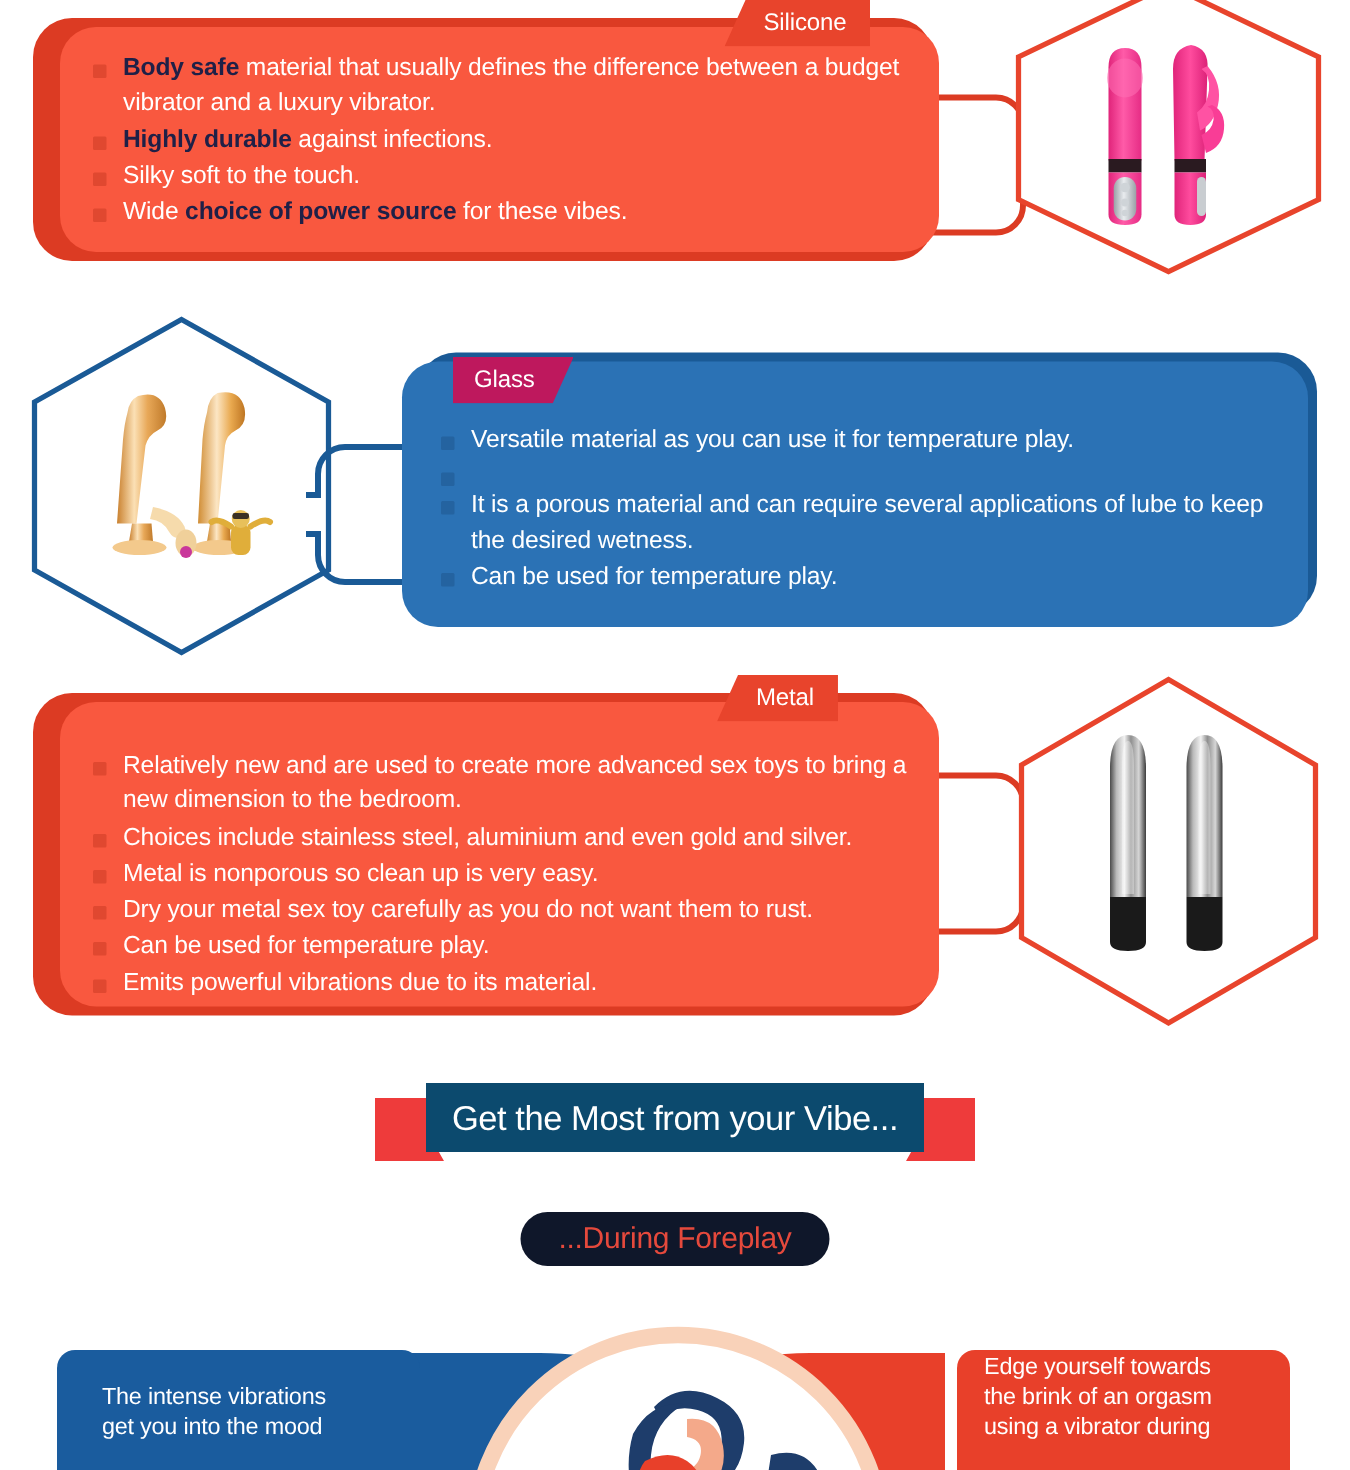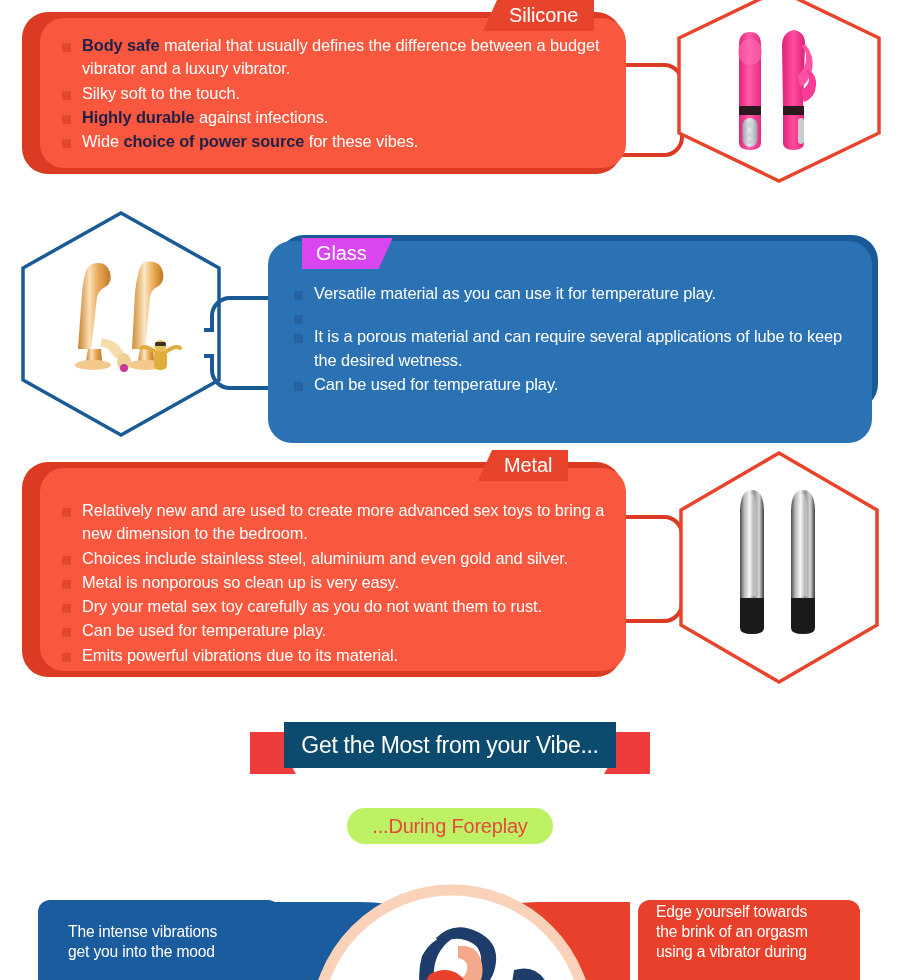--- a/index.html
+++ b/index.html
@@ -27,21 +27,21 @@
     width:9px;height:9px;flex:0 0 9px;margin-top:9px;margin-right:11px;border-radius:1px;
   }
   .bullet-tx{
     font-size:16.4px;line-height:23.3px;color:#ffffff;letter-spacing:-0.1px;
   }
   .bullet-tx b{font-weight:bold;color:#1f2047;}
 
   
   .tab{
     position:absolute;height:31px;display:flex;align-items:center;
-    color:#fff;font-size:20px;letter-spacing:-0.1px;
+    color:#fff;font-size:16px;letter-spacing:-0.1px;
   }
   .tab.right-tab{
     padding:0 16px 0 26px;
     clip-path:polygon(14px 0,100% 0,100% 100%,0 100%);
   }
   .tab.left-tab{
     padding:0 26px 0 14px;
     clip-path:polygon(0 0,100% 0,calc(100% - 14px) 100%,0 100%);
   }
 
@@ -63,21 +63,21 @@
   .ribbon .plate{
     position:absolute;left:34px;right:34px;top:0;height:46px;background:#0c4a6e;
     display:flex;align-items:center;justify-content:center;
   }
   .ribbon .plate span{
     color:#fff;font-size:23px;letter-spacing:-0.3px;
   }
 
   
   .pill{
-    position:absolute;background:#bef264;border-radius:22px;
+    position:absolute;background:#0f172a;border-radius:22px;
     display:flex;align-items:center;justify-content:center;
     color:#E5493C;font-size:20px;letter-spacing:-0.2px;text-align:center;
   }
 
   
   .btm-wing{position:absolute;}
   .btm-wing svg{display:block;overflow:visible;}
   .btm-card{
     position:absolute;box-sizing:border-box;
   }
@@ -148,25 +148,25 @@
     <div class="card-shadow" style="left:22px;top:12px;width:600px;height:162px;background:#DC3B23;"></div>
 
     <div class="card" style="left:40px;top:18px;width:586px;height:150px;background:#F9583F;">
       <div class="card-body" style="top:16px;left:22px;right:14px;">
         <div class="bullet-row">
           <div class="bullet-sq" style="background:#E04830;"></div>
           <div class="bullet-tx"><b>Body safe</b><span> material that usually defines the difference between a budget vibrator and a luxury vibrator.</span></div>
         </div>
         <div class="bullet-row">
           <div class="bullet-sq" style="background:#E04830;"></div>
+          <div class="bullet-tx"><b>Highly durable</b><span> against infections.</span></div>
+        </div>
+        <div class="bullet-row">
+          <div class="bullet-sq" style="background:#E04830;"></div>
           <div class="bullet-tx"><span>Silky soft to the touch.</span></div>
-        </div>
-        <div class="bullet-row">
-          <div class="bullet-sq" style="background:#E04830;"></div>
-          <div class="bullet-tx"><b>Highly durable</b><span> against infections.</span></div>
         </div>
         <div class="bullet-row">
           <div class="bullet-sq" style="background:#E04830;"></div>
           <div class="bullet-tx"><span>Wide </span><b>choice of power source</b><span> for these vibes.</span></div>
         </div>
       </div>
     </div>
 
     <div class="tab right-tab" style="left:483px;top:0;background:#E8442C;">
       <span>Silicone</span>
@@ -221,41 +221,41 @@
     </div>
 
     <div class="conn" style="left:196px;top:78px;width:100px;height:110px;">
       <svg width="100" height="110" viewBox="0 0 100 110">
         <path d="M86 10 H 34 a18 18 0 0 0 -18 18 V 42 H 8" fill="none" stroke="#1A5A96" stroke-width="4"></path>
         <path d="M86 100 H 34 a18 18 0 0 1 -18 -18 V 68 H 8" fill="none" stroke="#1A5A96" stroke-width="4"></path>
       </svg>
     </div>
 
     <div class="card-shadow" style="left:278px;top:25px;width:600px;height:175px;background:#1A5A96;"></div>
-    <div class="card" style="left:268px;top:31px;width:604px;height:202px;background:#2B72B5;">
+    <div class="card" style="left:268px;top:31px;width:604px;height:177px;background:#2B72B5;">
       <div class="card-body" style="top:41px;left:26px;right:14px;">
         <div class="bullet-row">
           <div class="bullet-sq" style="background:#2463A0;"></div>
           <div class="bullet-tx">Versatile material as you can use it for temperature play.</div>
         </div>
         <div class="bullet-row">
           <div class="bullet-sq" style="background:#2463A0;"></div>
         </div>
         <div class="bullet-row">
           <div class="bullet-sq" style="background:#2463A0;"></div>
           <div class="bullet-tx">It is a porous material and can require several applications of lube to keep the desired wetness.</div>
         </div>
         <div class="bullet-row">
           <div class="bullet-sq" style="background:#2463A0;"></div>
           <div class="bullet-tx">Can be used for temperature play.</div>
         </div>
       </div>
     </div>
 
-    <div class="tab left-tab" style="left:302px;top:28px;background:#d946ef;">
+    <div class="tab left-tab" style="left:302px;top:28px;background:#be185d;">
       <span>Glass</span>
     </div>
   </div>
 
   <div class="mat-block" style="left:0;top:448px;width:900px;height:250px;">
 
     <div class="conn" style="left:604px;top:55px;width:100px;height:130px;">
       <svg width="100" height="130" viewBox="0 0 100 130">
         <path d="M0 14 H 60 a18 18 0 0 1 18 18 V 46 H 84" fill="none" stroke="#DC3B23" stroke-width="4"></path>
         <path d="M0 118 H 60 a18 18 0 0 0 18 -18 V 86 H 84" fill="none" stroke="#DC3B23" stroke-width="4"></path>

